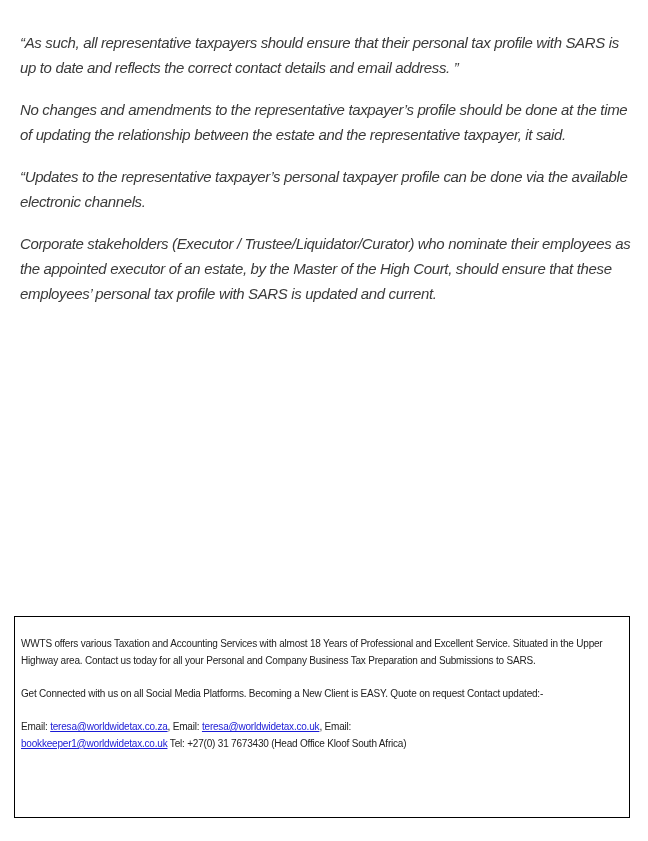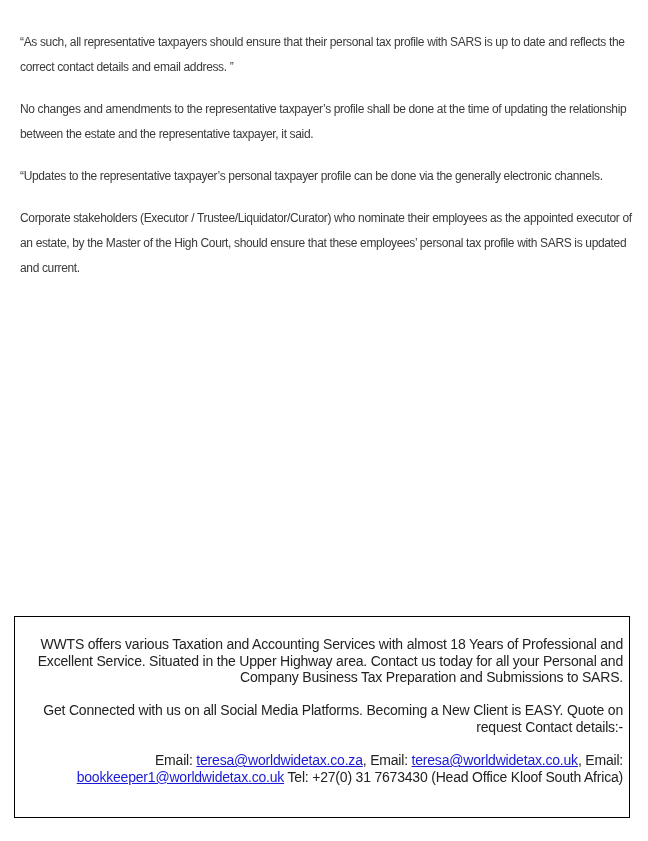--- a/index.html
+++ b/index.html
@@ -13,58 +13,59 @@
       position: relative;
       overflow: hidden;
       font-family: "Liberation Sans", "DejaVu Sans", sans-serif;
     }
     .article {
       position: absolute;
       left: 20px;
       top: 30px;
       width: 615px;
       color: #3a3a3a;
-      font-size: 12px;
+      font-size: 15px;
       line-height: 25.2px;
       letter-spacing: -0.35px;
+      font-style: italic;
     }
     .article p {
       margin: 0 0 16.5px 0;
     }
     .promo-box {
       position: absolute;
       left: 14px;
       top: 616px;
       width: 616px;
       height: 202px;
       border: 1.5px solid #000000;
       box-sizing: border-box;
       color: #222222;
-      font-size: 14px;
+      font-size: 10px;
       line-height: 16.6px;
-      text-align: right;
+      text-align: left;
       letter-spacing: -0.2px;
       padding: 19px 6px 0 6px;
     }
     .promo-box p {
       margin: 0 0 16.6px 0;
     }
     .promo-box a {
       color: #1a1ad6;
     }
   </style>
 </head>
 <body>
 
 <div class="article">
   <p>“As such, all representative taxpayers should ensure that their personal tax profile with SARS is up to date and reflects the correct contact details and email address. ”</p>
-  <p>No changes and amendments to the representative taxpayer’s profile shall be done at the time of updating the relationship between the estate and the representative taxpayer, it said.</p>
-  <p>“Updates to the representative taxpayer’s personal taxpayer profile can be done via the generally electronic channels.</p>
+  <p>No changes and amendments to the representative taxpayer’s profile should be done at the time of updating the relationship between the estate and the representative taxpayer, it said.</p>
+  <p>“Updates to the representative taxpayer’s personal taxpayer profile can be done via the available electronic channels.</p>
   <p>Corporate stakeholders (Executor / Trustee/Liquidator/Curator) who nominate their employees as the appointed executor of an estate, by the Master of the High Court, should ensure that these employees’ personal tax profile with SARS is updated and current.</p>
 </div>
 
 <div class="promo-box" style="border-color: rgb(0, 0, 0);">
   <p>WWTS offers various Taxation and Accounting Services with almost 18 Years of Professional and Excellent Service. Situated in the Upper Highway area. Contact us today for all your Personal and Company Business Tax Preparation and Submissions to SARS.</p>
-  <p>Get Connected with us on all Social Media Platforms. Becoming a New Client is EASY. Quote on request Contact details:-</p>
+  <p>Get Connected with us on all Social Media Platforms. Becoming a New Client is EASY. Quote on request Contact updated:-</p>
   <p>
     <span>Email: </span><a href="mailto:teresa@worldwidetax.co.za" style="color: rgb(26, 26, 214);">teresa@worldwidetax.co.za</a><span>, Email: </span><a href="mailto:teresa@worldwidetax.co.uk" style="color: rgb(26, 26, 214);">teresa@worldwidetax.co.uk</a><span>, Email: </span><br><a href="mailto:bookkeeper1@worldwidetax.co.uk" style="color: rgb(26, 26, 214);">bookkeeper1@worldwidetax.co.uk</a><span> Tel: +27(0) 31 7673430 (Head Office Kloof South Africa)</span>
   </p>
 </div>
 
 </body></html>

